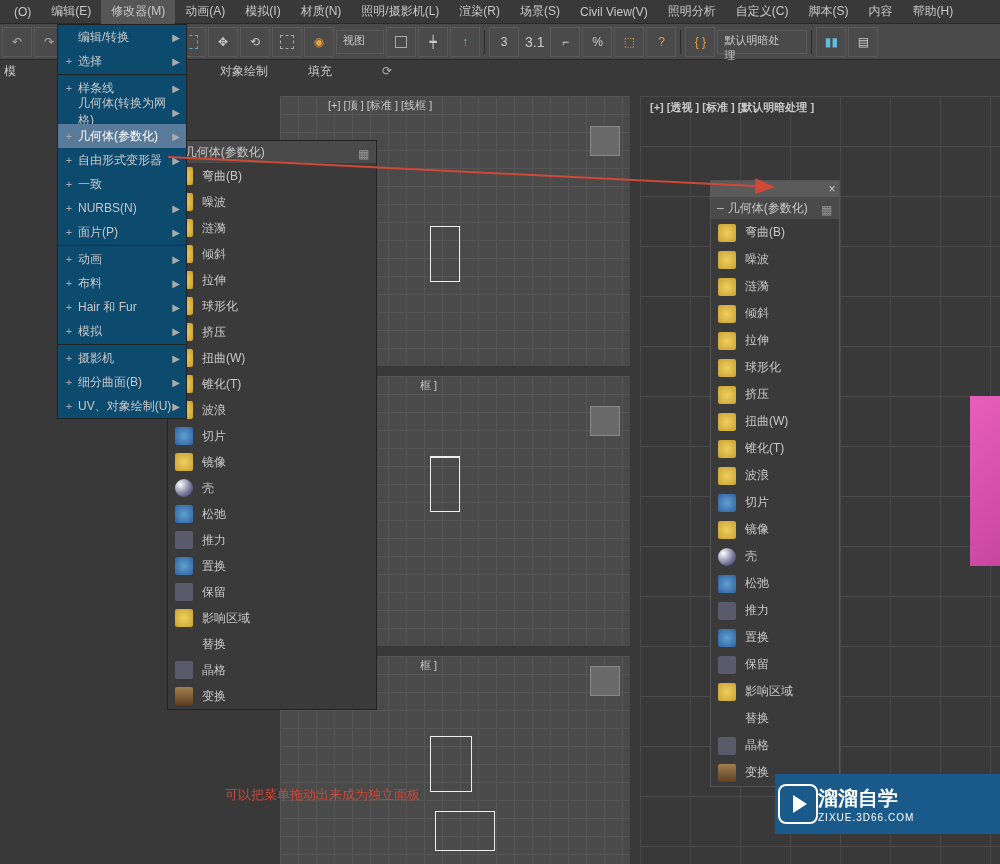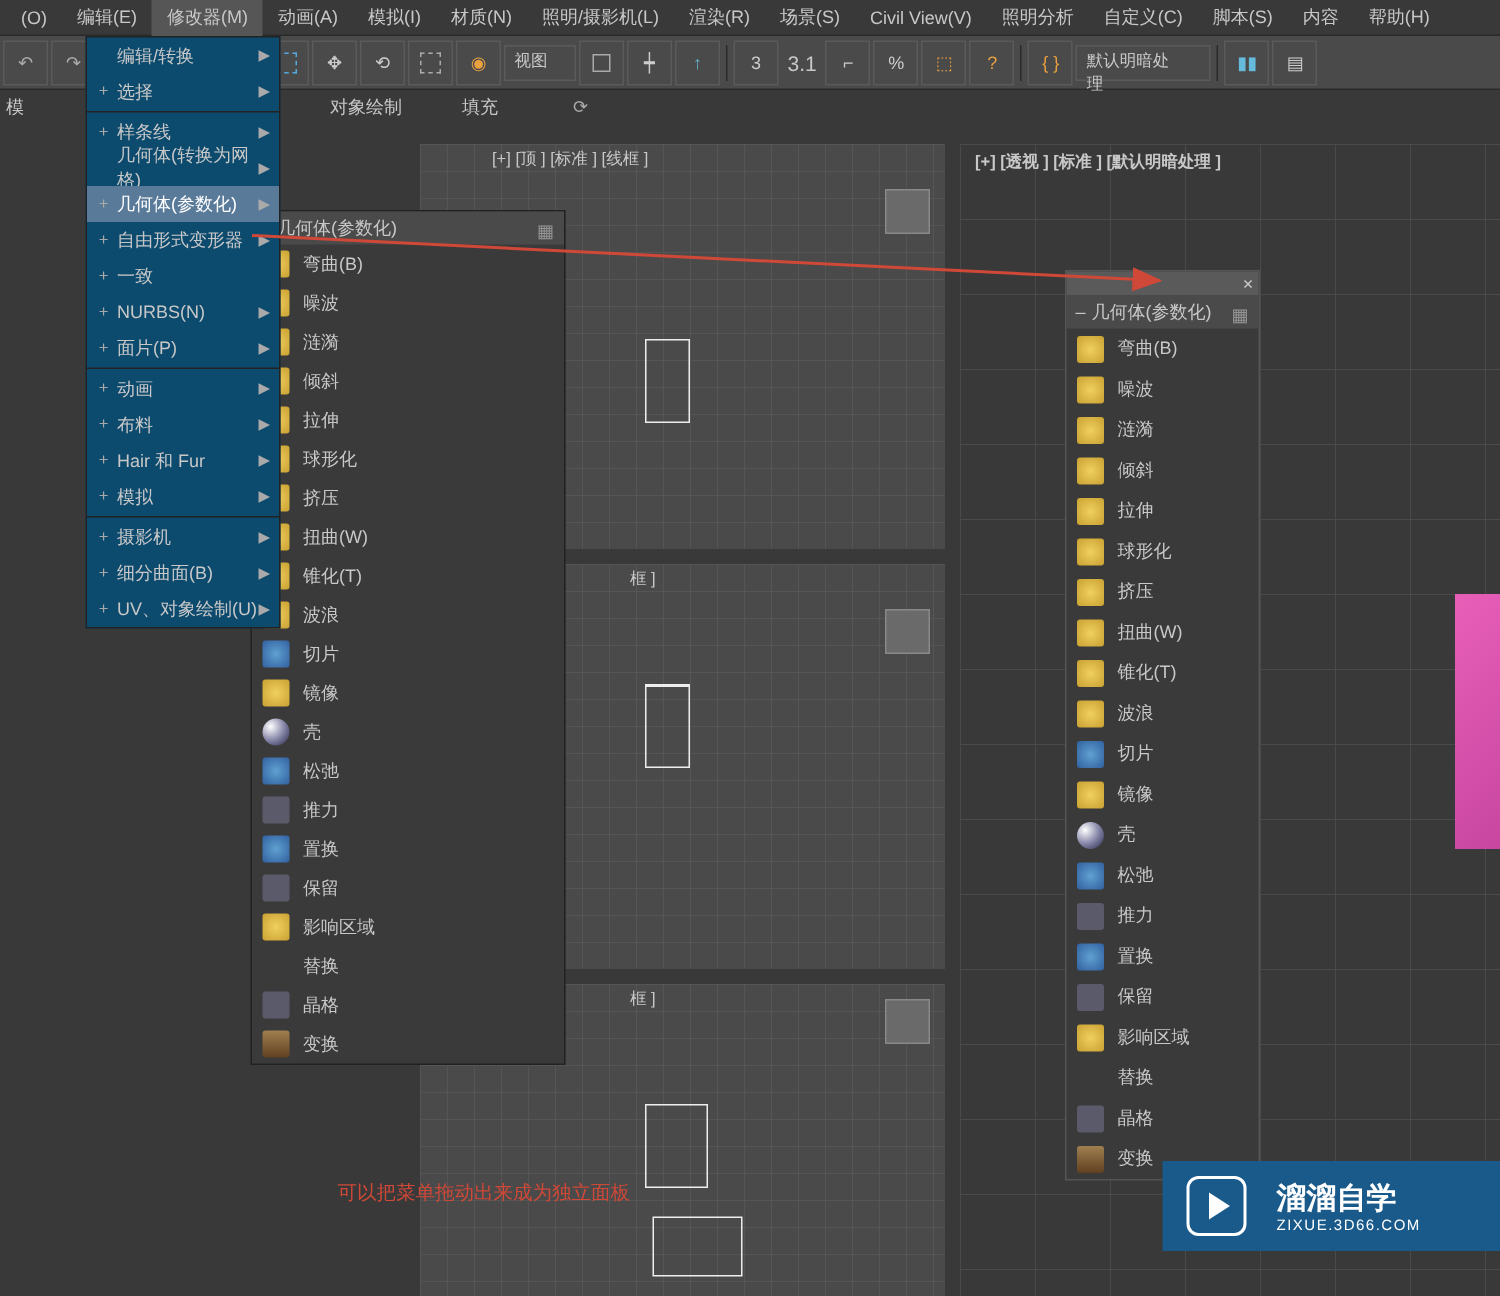--- a/index.html
+++ b/index.html
@@ -59,21 +59,21 @@
 .vp-right-label { position: absolute; left: 650px; top: 18px; font-size: 11px; font-weight: bold; }
 .vp-sel-box { position: absolute; border: 1px solid #eee; }
 .vp-cube { position: absolute; width: 30px; height: 30px; background: #6a6a6a; border: 1px solid #888; }
 .pink-box { position: absolute; right: 0; top: 300px; width: 30px; height: 170px; background: linear-gradient(135deg, #e85fb8, #c846a0); }
 
 
 .anno-arrow { position: absolute; left: 168px; top: 155px; z-index: 200; pointer-events: none; }
 .anno-text { position: absolute; left: 225px; top: 786px; font-size: 13px; color: #d04838; z-index: 50; }
 
 
-.logo-box { position: absolute; right: 0; bottom: 30px; width: 225px; height: 60px; background: #1a5a8a; display: flex; align-items: center; padding: 16px; gap: 20px; z-index: 200; }
+.logo-box { position: absolute; right: 0; bottom: 30px; width: 225px; height: 60px; background: #1a5a8a; display: flex; align-items: center; padding: 3px; gap: 0; z-index: 200; }
 .logo-play { width: 40px; height: 40px; border: 2px solid #fff; border-radius: 8px; display: flex; align-items: center; justify-content: center; }
 .logo-play::after { content: ''; width: 0; height: 0; border-left: 14px solid #fff; border-top: 9px solid transparent; border-bottom: 9px solid transparent; margin-left: 3px; }
 .logo-text { display: flex; flex-direction: column; color: #fff; }
 .logo-main { font-size: 20px; font-weight: bold; }
 .logo-sub { font-size: 10px; letter-spacing: 1px; }
 
 
 .ico { width: 18px; height: 18px; display: inline-block; }
 .ico-y { background: radial-gradient(circle, #f0d060, #c8a030); border-radius: 2px; }
 .ico-b { background: radial-gradient(circle, #60a0d0, #3060a0); border-radius: 2px; }

